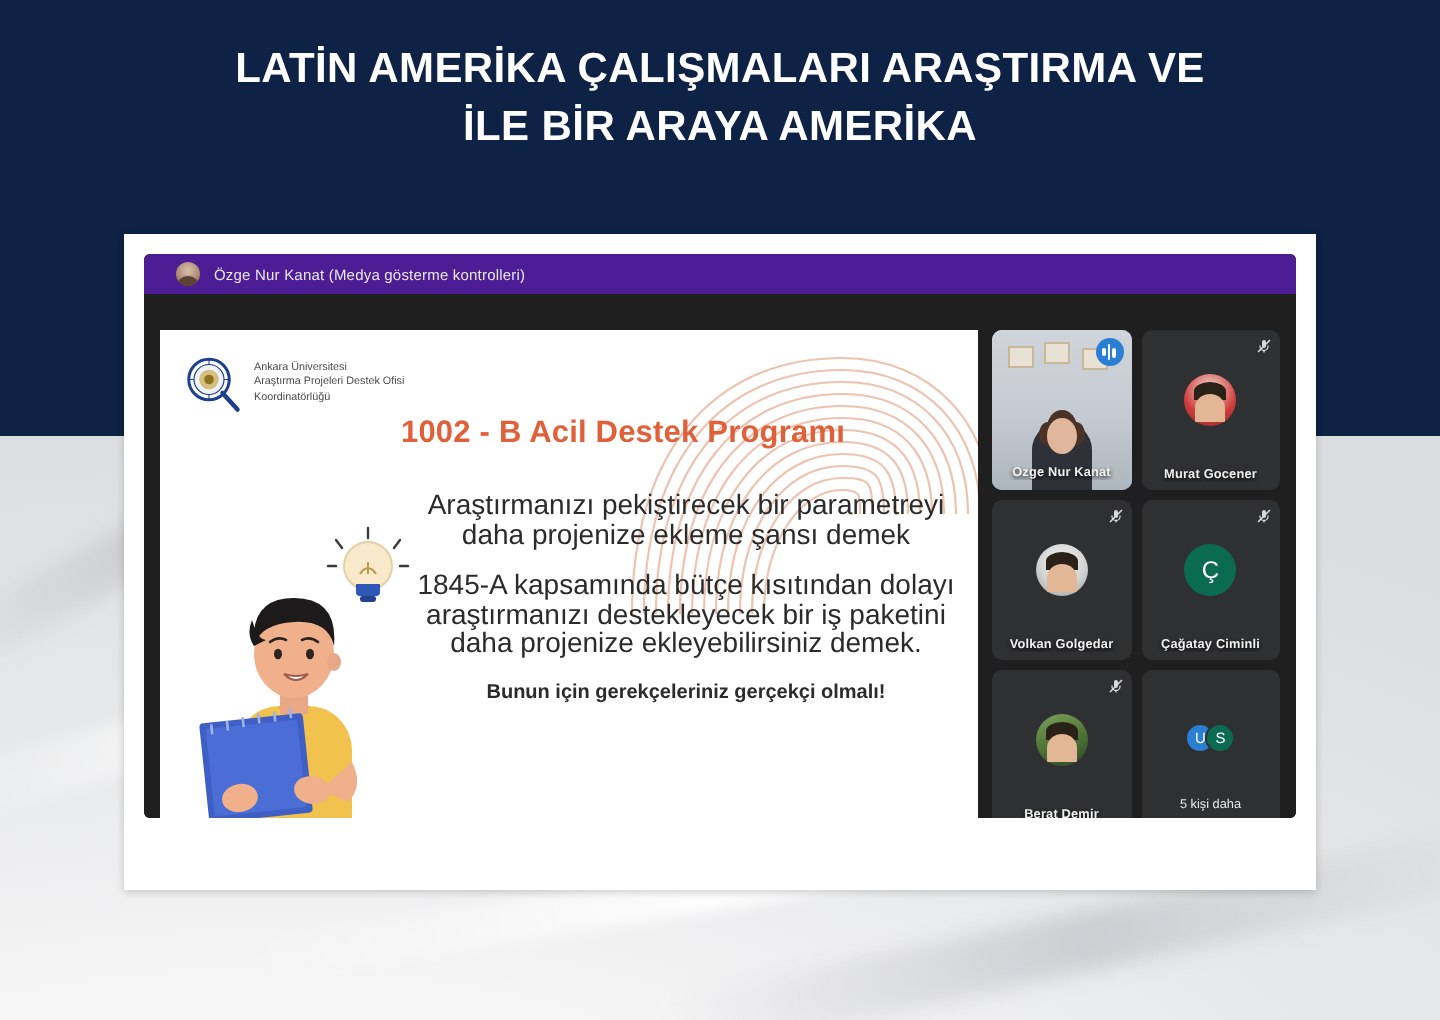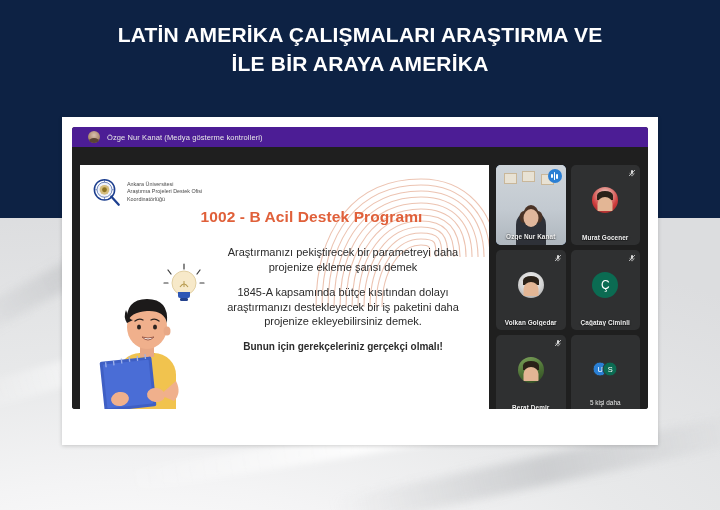--- a/index.html
+++ b/index.html
@@ -123,21 +123,21 @@
     font-size:15.5px;
     letter-spacing:.1px;
     padding-left:54px;
   }
 
   .slide-body{
     position:absolute; left:128px; top:80px; width:270px;
     text-align:center; color:#2b2b2b;
   }
   .para{
-    font-size:11px; line-height:14.5px; margin-bottom:11px;
+    font-size:14px; line-height:14.5px; margin-bottom:11px;
   }
   .para.bold{
     font-weight:bold; font-size:10px; margin-bottom:0;
   }
 
   .illus{ position:absolute; left:14px; top:96px; width:118px; height:148px; }
 
   
   .tiles{
     position:absolute; left:424px; top:6px; width:144px; height:250px;

